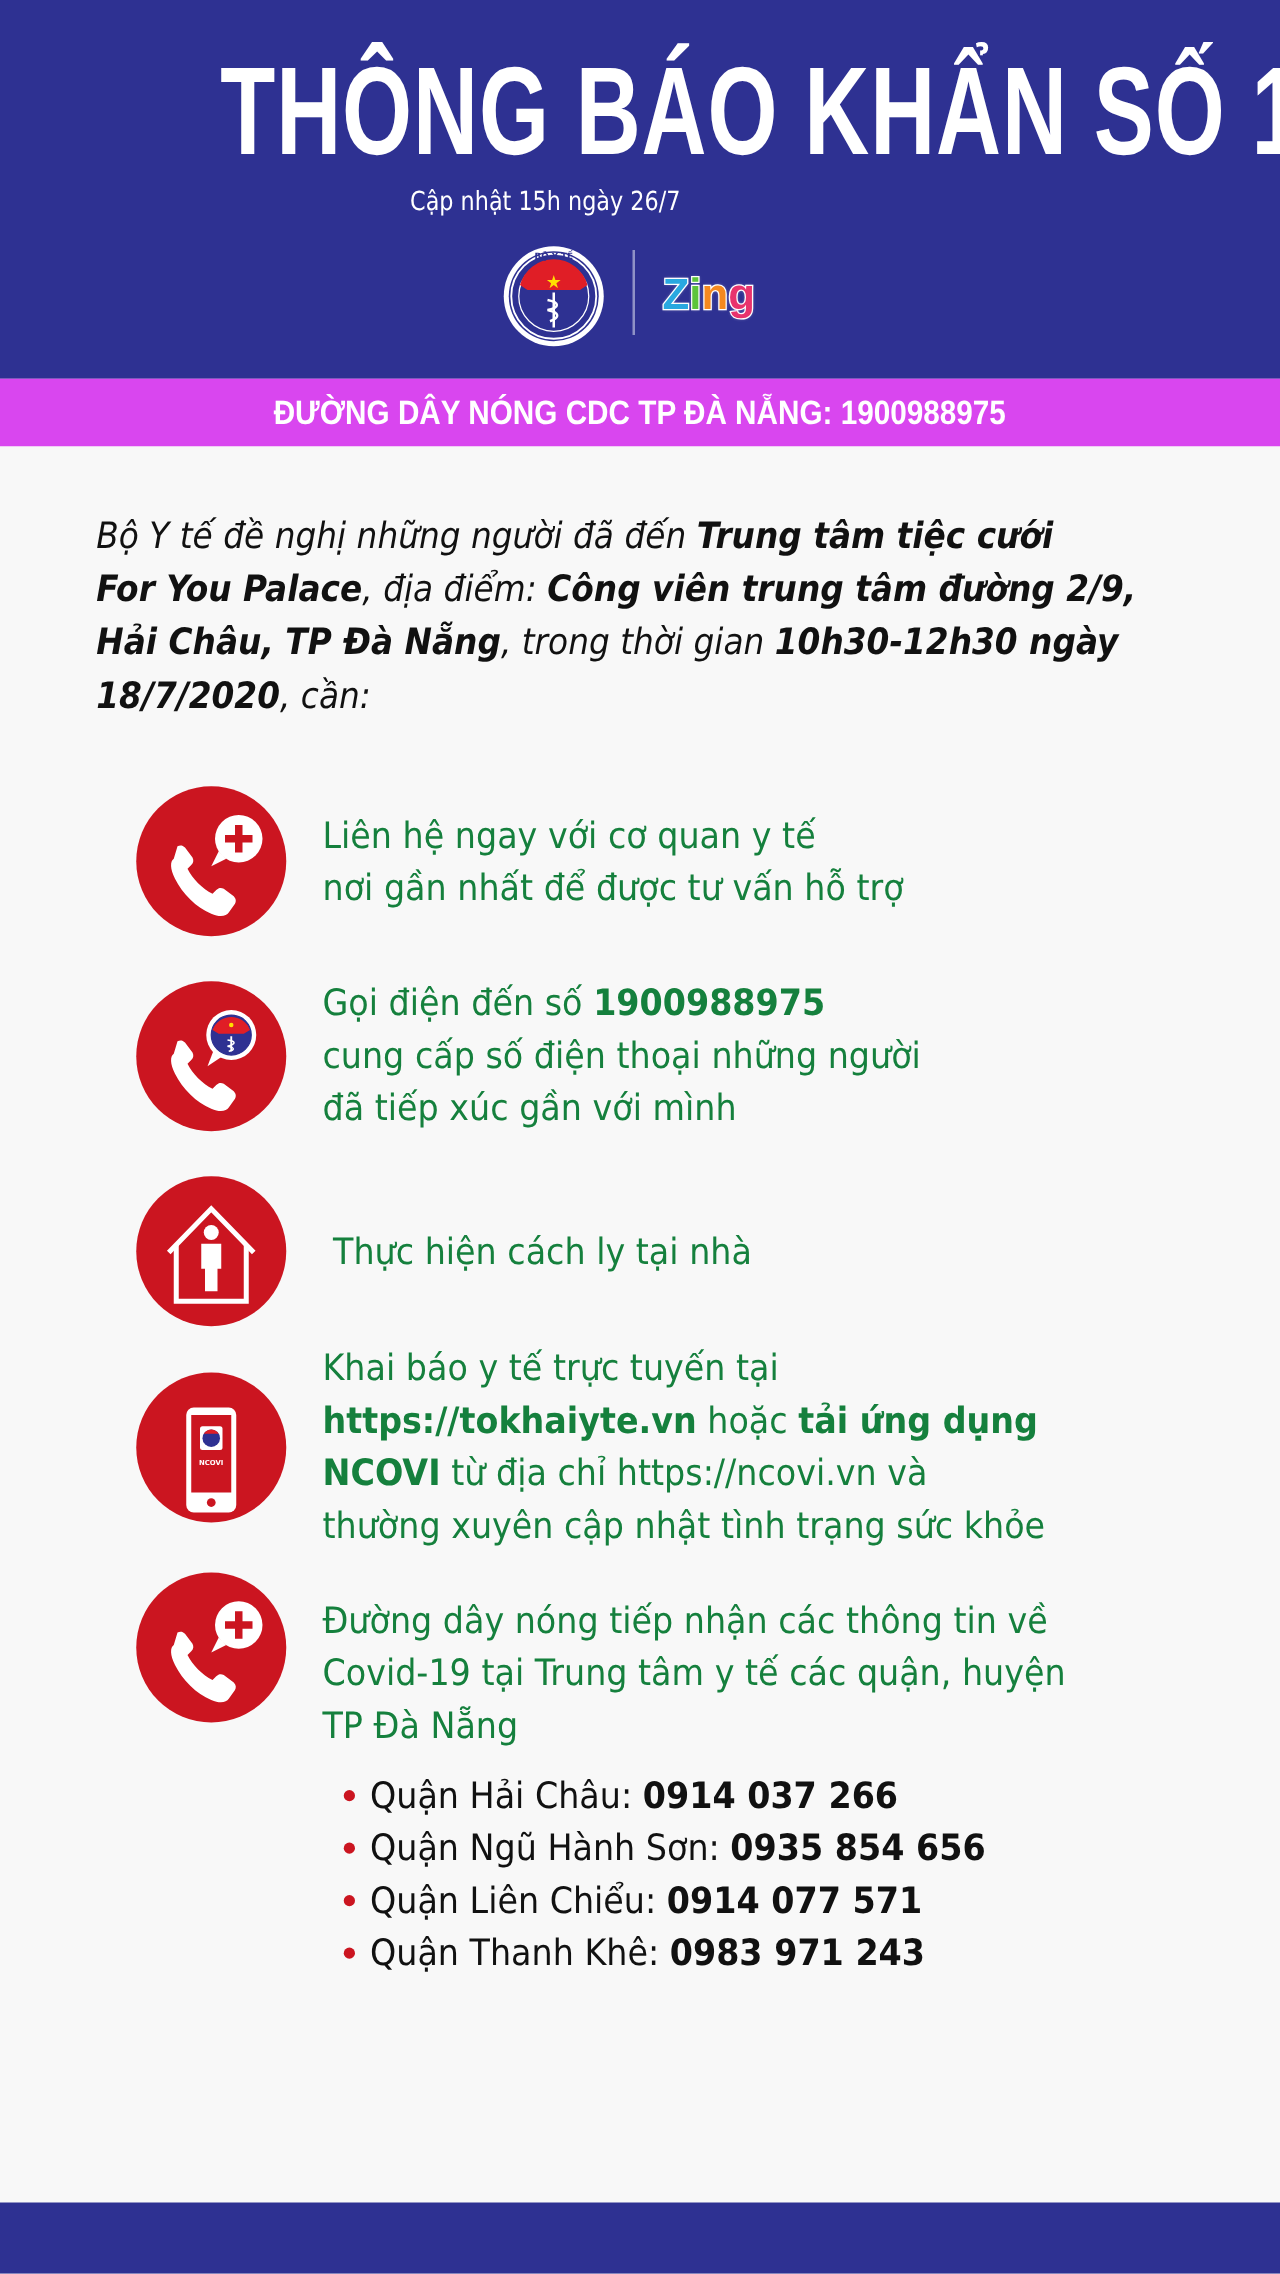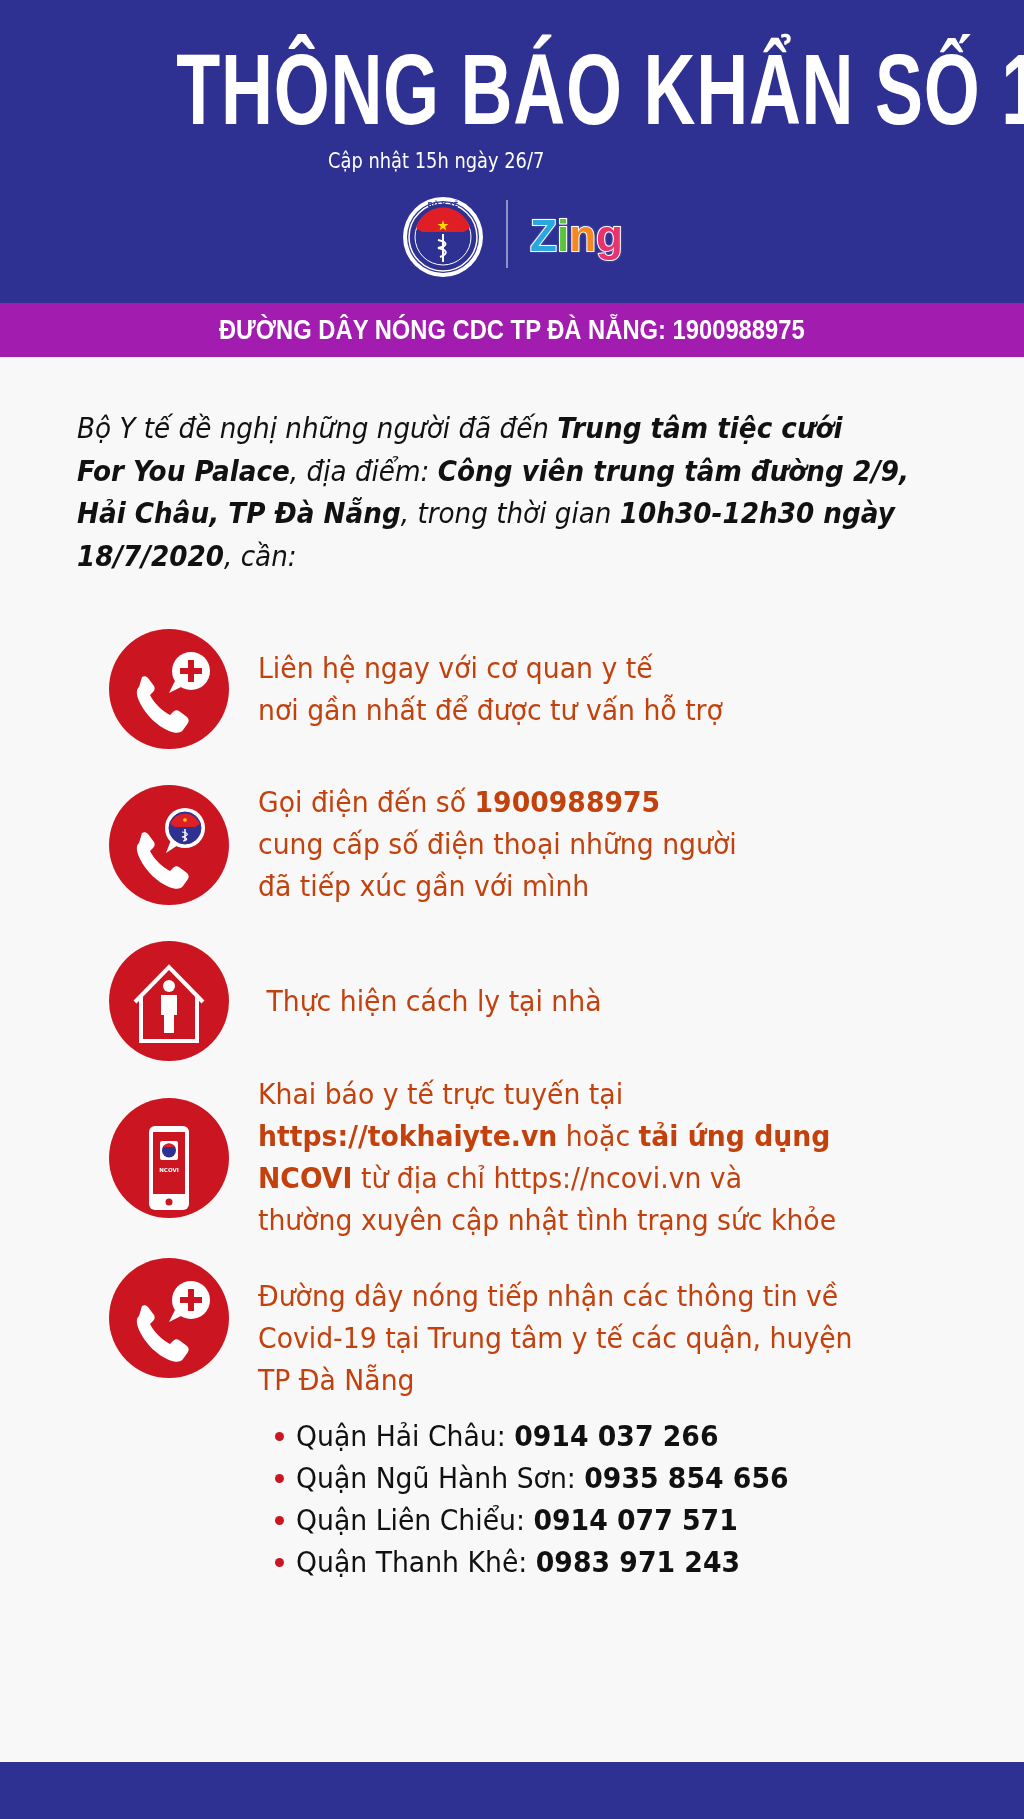--- a/index.html
+++ b/index.html
@@ -27,48 +27,48 @@
     position: absolute; left: 0; top: 148px; width: 872px;
     text-align: center; color: #ffffff;
     font-family: "DejaVu Sans", sans-serif; font-size: 21px; line-height: 26px;
   }
   .subtitle span { display: inline-block; transform: scaleX(0.85); }
   .logos { position: absolute; left: 0; top: 196px; width: 1024px; height: 80px; }
   .moh-logo { position: absolute; left: 402px; top: 0; width: 82px; height: 82px; }
   .logo-divider { position: absolute; left: 506px; top: 4px; width: 2px; height: 68px; background: #8f92c6; }
   .zing-logo {
     position: absolute; left: 530px; top: 16px; height: 48px;
-    font-family: "Liberation Sans", sans-serif; font-weight: bold; font-size: 44px; line-height: 48px;
+    font-family: "Liberation Sans", sans-serif; font-weight: bold; font-size: 35px; line-height: 48px;
     letter-spacing: 0px;
     text-align: center;
   }
   .zing-logo span {
     -webkit-text-stroke: 2px #ffffff; paint-order: stroke fill;
     text-shadow: 0 0 3px rgba(255,255,255,0.6);
   }
   .hotline-band {
     position: absolute; left: 0; top: 303px; width: 1024px; height: 54px;
-    background: #a21caf; color: #ffffff; text-align: center;
+    background: #d946ef; color: #ffffff; text-align: center;
     font-family: "Liberation Sans", sans-serif; font-weight: bold; font-size: 27px; line-height: 54px;
   }
   .hotline-band span { display: inline-block; transform: scaleX(0.88); }
   .intro {
     position: absolute; left: 77px; top: 407px; width: 900px;
     font-family: "DejaVu Sans", sans-serif; font-size: 29px; line-height: 42.5px; color: #111; font-style: italic;
   }
   .intro .cond { display: inline-block; transform: scaleX(0.905); transform-origin: left; white-space: nowrap; }
   .intro b { font-weight: bold; }
   .icon-circle {
     position: absolute; left: 109px; width: 120px; height: 120px; border-radius: 50%;
     background: #cb1520; overflow: hidden;
   }
   .icon-circle svg { width: 120px; height: 120px; display: block; }
   .item-text {
     position: absolute; left: 258px; width: 740px;
-    font-family: "DejaVu Sans", sans-serif; font-size: 29px; line-height: 42px; color: #c2410c;
+    font-family: "DejaVu Sans", sans-serif; font-size: 29px; line-height: 42px; color: #15803d;
   }
   .item-text .line { display: block; white-space: nowrap; transform: scaleX(0.92); transform-origin: left; }
   .item-text b { font-weight: bold; }
   .district-list { position: absolute; left: 271px; top: 1415px; width: 700px; }
   .district {
     position: relative; height: 42px; line-height: 42px; font-size: 29px; white-space: nowrap;
   }
   .district .dot {
     position: absolute; left: 4px; top: 17px; width: 9px; height: 9px; border-radius: 50%; background: #cb1520;
   }

